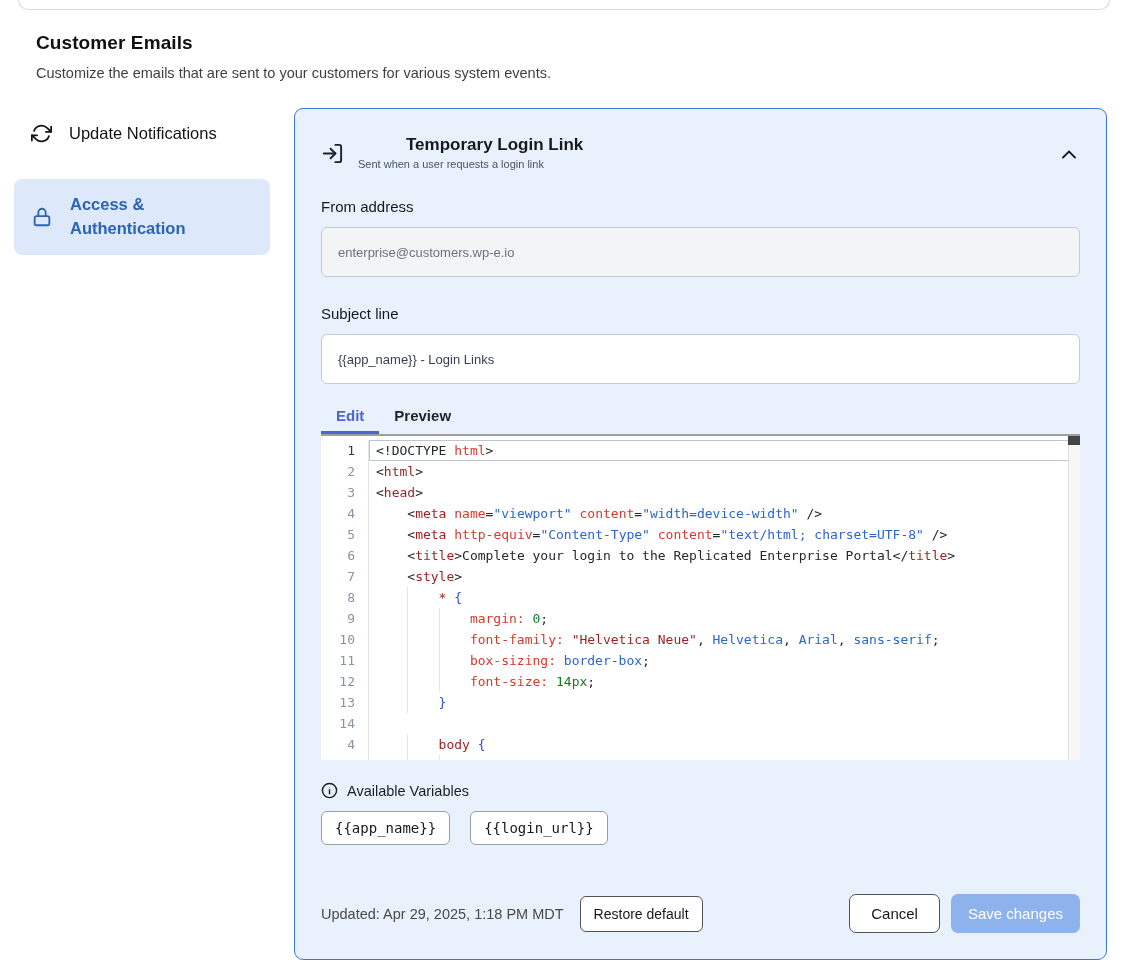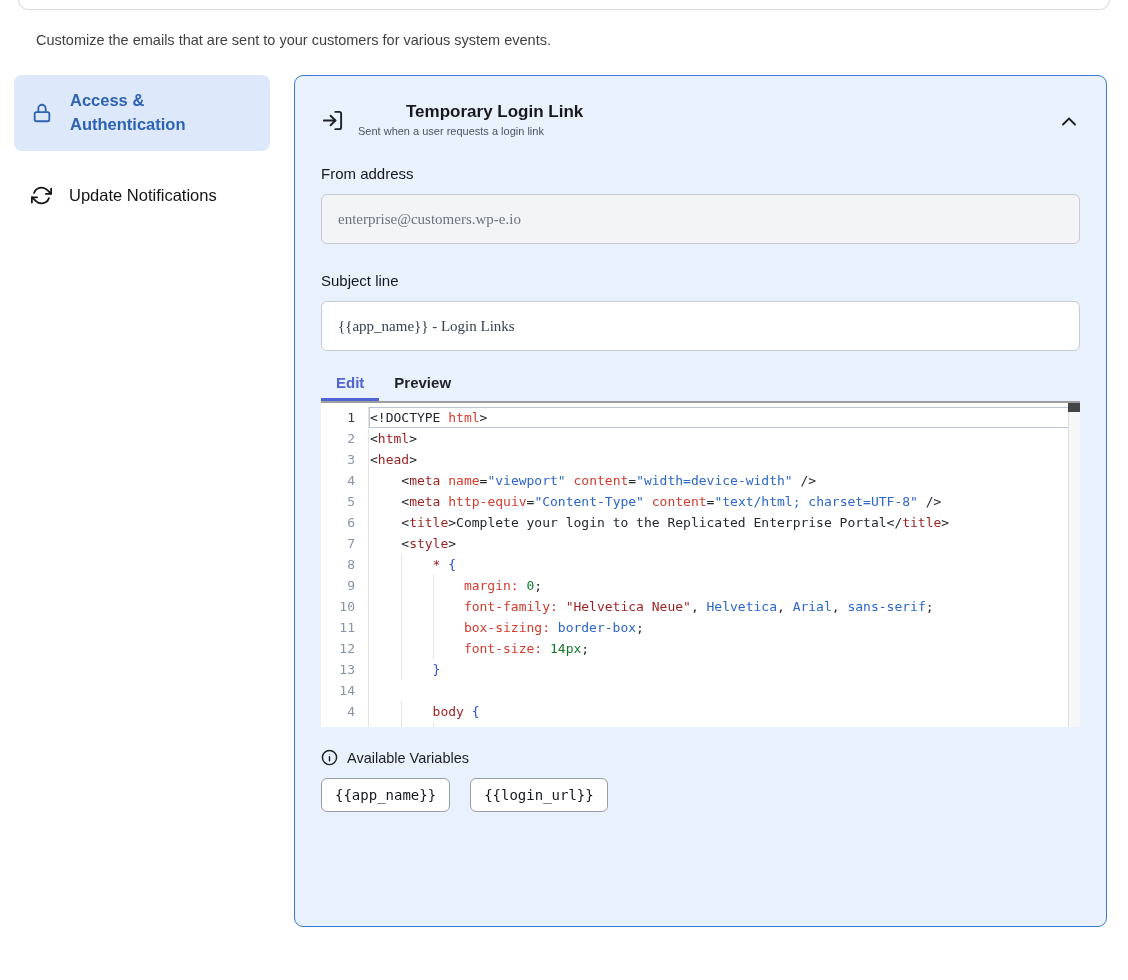--- a/index.html
+++ b/index.html
@@ -26,35 +26,35 @@
   
   .panel { flex:1; height:852px; background:#e9f1fd; border:1px solid #3b79d6; border-radius:9px; padding:26px; display:flex; flex-direction:column; }
 
   .panel-head { display:flex; align-items:flex-start; gap:14px; }
   .panel-head .icon-wrap { margin-top:7px; }
   .ph-title { font-size:17px; font-weight:700; color:#17191c;margin-left:48px; }
   .ph-sub { margin-top:3px; font-size:11px; color:#4b5563; }
   .collapse-btn { margin-left:auto; margin-top:8px; background:none; border:none; cursor:pointer; padding:4px; }
 
   .fld-label { margin-top:28px; font-size:15px; color:#15181c; }
-  .fld-input { margin-top:12px; width:100%; height:50px; border:1px solid #c7ccd4; border-radius:6px; font-size:15px; padding:0 16px; font-family:Liberation Serif, serif; outline:none; display:block; }
+  .fld-input { margin-top:12px; width:100%; height:50px; border:1px solid #c7ccd4; border-radius:6px; font-size:13px; padding:0 16px; font-family:Liberation Sans, sans-serif; outline:none; display:block; }
   .fld-input.gray { background:#f3f4f6; color:#6b7280; }
   .fld-input.white { background:#ffffff; color:#374151; }
 
   
   .tab-bar { margin-top:17px; display:flex; }
   .tab { padding:6px 15px 10px; font-size:15px; color:#1f2227; background:none; border:none; cursor:pointer; font-family:"Liberation Sans", sans-serif;font-weight:bold; }
   .tab.active { color:#5063d2; font-weight:700; border-bottom:3px solid #5063d2; padding-bottom:7px; }
 
   
   .editor { position:relative; background:#ffffff; border-top:2px solid #9e9e9e; height:326px; overflow:hidden; font-family:"DejaVu Sans Mono", monospace; font-size:13px; padding-top:4px; }
   .cline { display:flex; line-height:21px; height:21px; white-space:pre; }
   .cline .ln { width:48px; flex-shrink:0; text-align:right; padding-right:13px; color:#8694a8; border-right:1px solid #e4e4e4; }
   .cline.active .ln { color:#3a3a3a; }
-  .cline .code { flex:1; padding-left:1px; display:flex; }
+  .cline .code { flex:1; padding-left:7px; display:flex; }
   .cline.active .code { outline:1px solid #bcc6d4; outline-offset:-1px; }
   .guide { display:inline-block; width:4ch; flex-shrink:0; }
   .guide.g { border-left:1px solid #e2e6ea; }
   .tok-pln { color:#24292e; }
   .tok-tag { color:#9c1f1f; }
   .tok-atn { color:#d23b2e; }
   .tok-str { color:#2b66c9; }
   .tok-num { color:#0f7b28; }
   .tok-brace { color:#2b50d0; }
   .vscroll { position:absolute; top:0; right:0; width:12px; height:100%; background:#f7f7f7; border-left:1px solid #dcdcdc; }
@@ -73,43 +73,44 @@
   .foot-right { margin-left:auto; display:flex; gap:11px; align-items:center; }
   .btn-cancel { padding:10px 21px; font-size:15px; color:#18181b; background:#fff; border:1px solid #52525b; border-radius:7px; }
   .btn-save { padding:11px 17px; font-size:15px; color:#ffffff; background:#8db2ec; border:none; border-radius:7px; }
 </style>
 </head>
 <body>
 
 <div class="top-card-edge"></div>
 
 <div class="page-head">
+  <div class="page-title">Customer Emails</div>
   <div class="page-sub">Customize the emails that are sent to your customers for various system events.</div>
 </div>
 
 <div class="layout">
   <div class="sidebar" id="sidebar">
-      <div class="side-item active">
-        <span style="display: inline-flex;">
-          <svg width="22" height="22" viewBox="0 0 24 24" fill="none" stroke="#2d63b2" stroke-width="2" stroke-linecap="round" stroke-linejoin="round">
-            <rect x="4" y="11" width="16" height="10" rx="2"></rect>
-            <path d="M8 11V7a4 4 0 0 1 8 0v4"></path>
-          </svg>
-        </span>
-        <span class="lbl">Access &amp; Authentication</span>
-      </div>
       <div class="side-item">
         <span style="display: inline-flex;">
           <svg width="21" height="21" viewBox="0 0 24 24" fill="none" stroke="#141414" stroke-width="2" stroke-linecap="round" stroke-linejoin="round">
             <polyline points="23 4 23 10 17 10"></polyline>
             <polyline points="1 20 1 14 7 14"></polyline>
             <path d="M3.51 9a9 9 0 0 1 14.85-3.36L23 10M1 14l4.64 4.36A9 9 0 0 0 20.49 15"></path>
           </svg>
         </span>
         <span class="lbl">Update Notifications</span>
+      </div>
+      <div class="side-item active">
+        <span style="display: inline-flex;">
+          <svg width="22" height="22" viewBox="0 0 24 24" fill="none" stroke="#2d63b2" stroke-width="2" stroke-linecap="round" stroke-linejoin="round">
+            <rect x="4" y="11" width="16" height="10" rx="2"></rect>
+            <path d="M8 11V7a4 4 0 0 1 8 0v4"></path>
+          </svg>
+        </span>
+        <span class="lbl">Access &amp; Authentication</span>
       </div>
     </div>
 
   <div class="panel">
     <div class="panel-head">
       <div class="icon-wrap">
         <svg width="23" height="23" viewBox="0 0 24 24" fill="none" stroke="#1f2227" stroke-width="2" stroke-linecap="round" stroke-linejoin="round">
             <path d="M15 3h4a2 2 0 0 1 2 2v14a2 2 0 0 1-2 2h-4"></path>
             <polyline points="10 17 15 12 10 7"></polyline>
             <line x1="15" y1="12" x2="3" y2="12"></line>
@@ -172,14 +173,22 @@
             <circle cx="12" cy="7.5" r="0.6" fill="#1c1e21" stroke="none"></circle>
           </svg>
       </span>
       <span>Available Variables</span>
     </div>
     <div class="chips" id="chips">
         <button class="chip">{{app_name}}</button>
         <button class="chip">{{login_url}}</button>
       </div>
 
+    <div class="panel-foot">
+      <span class="updated">Updated: Apr 29, 2025, 1:18 PM MDT</span>
+      <button class="btn btn-restore">Restore default</button>
+      <div class="foot-right">
+        <button class="btn btn-cancel">Cancel</button>
+        <button class="btn btn-save">Save changes</button>
+      </div>
+    </div>
   </div>
 </div>
 
 </body></html>

